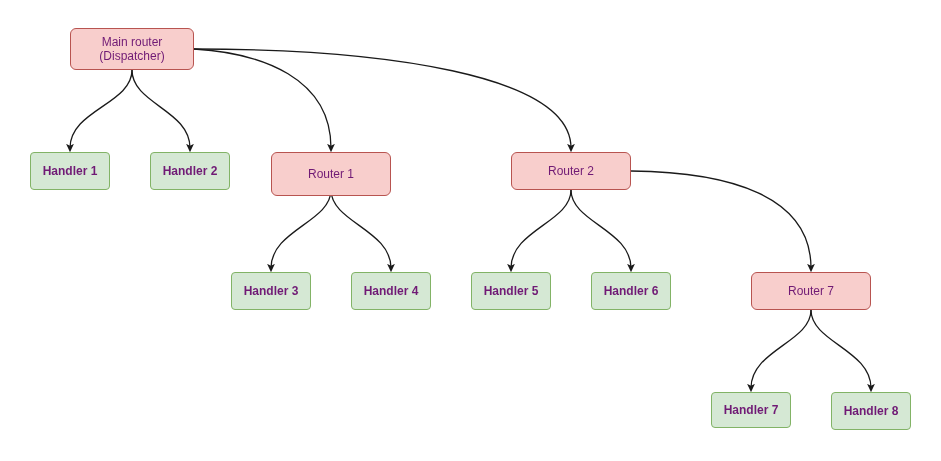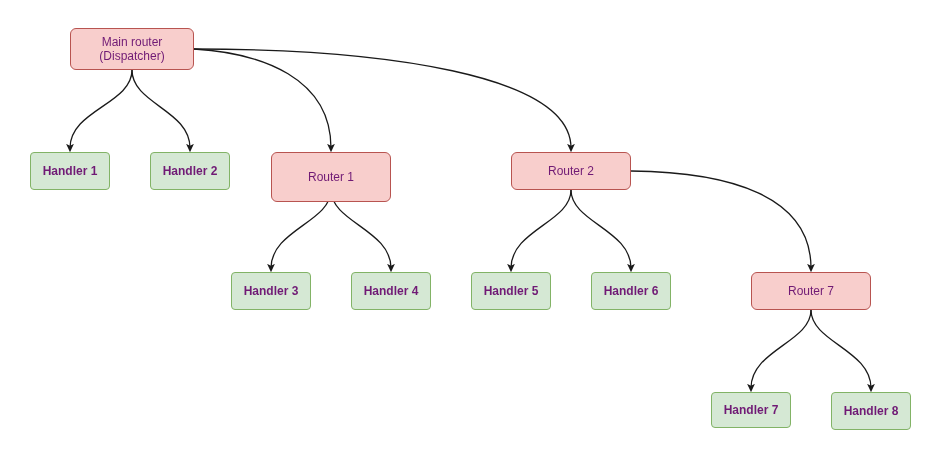--- a/index.html
+++ b/index.html
@@ -83,21 +83,21 @@
         <path d="M 811 310 C 811 342 751 350 751 388" class="edge-path" marker-end="url(#arrowhead)" stroke="#1a1a1a"></path>
         <path d="M 811 310 C 811 342 871 350 871 388" class="edge-path" marker-end="url(#arrowhead)" stroke="#1a1a1a"></path>
       </g>
   </svg>
 
   <div id="node-layer">
       <div class="node router" style="left: 70px; top: 28px; width: 124px; height: 42px;"><span>Main router
 (Dispatcher)</span></div>
       <div class="node handler" style="left: 30px; top: 152px; width: 80px; height: 38px;"><span>Handler 1</span></div>
       <div class="node handler" style="left: 150px; top: 152px; width: 80px; height: 38px;"><span>Handler 2</span></div>
-      <div class="node router" style="left: 271px; top: 152px; width: 120px; height: 50px;"><span>Router 1</span></div>
+      <div class="node router" style="left: 271px; top: 152px; width: 120px; height: 44px;"><span>Router 1</span></div>
       <div class="node router" style="left: 511px; top: 152px; width: 120px; height: 38px; justify-content: center;"><span>Router 2</span></div>
       <div class="node handler" style="left: 231px; top: 272px; width: 80px; height: 38px;"><span>Handler 3</span></div>
       <div class="node handler" style="left: 351px; top: 272px; width: 80px; height: 38px;"><span>Handler 4</span></div>
       <div class="node handler" style="left: 471px; top: 272px; width: 80px; height: 38px;"><span>Handler 5</span></div>
       <div class="node handler" style="left: 591px; top: 272px; width: 80px; height: 38px;"><span>Handler 6</span></div>
       <div class="node router" style="left: 751px; top: 272px; width: 120px; height: 38px;"><span>Router 7</span></div>
       <div class="node handler" style="left: 711px; top: 392px; width: 80px; height: 36px; text-align: right;"><span>Handler 7</span></div>
       <div class="node handler" style="left: 831px; top: 392px; width: 80px; height: 38px;"><span>Handler 8</span></div>
     </div>
 

